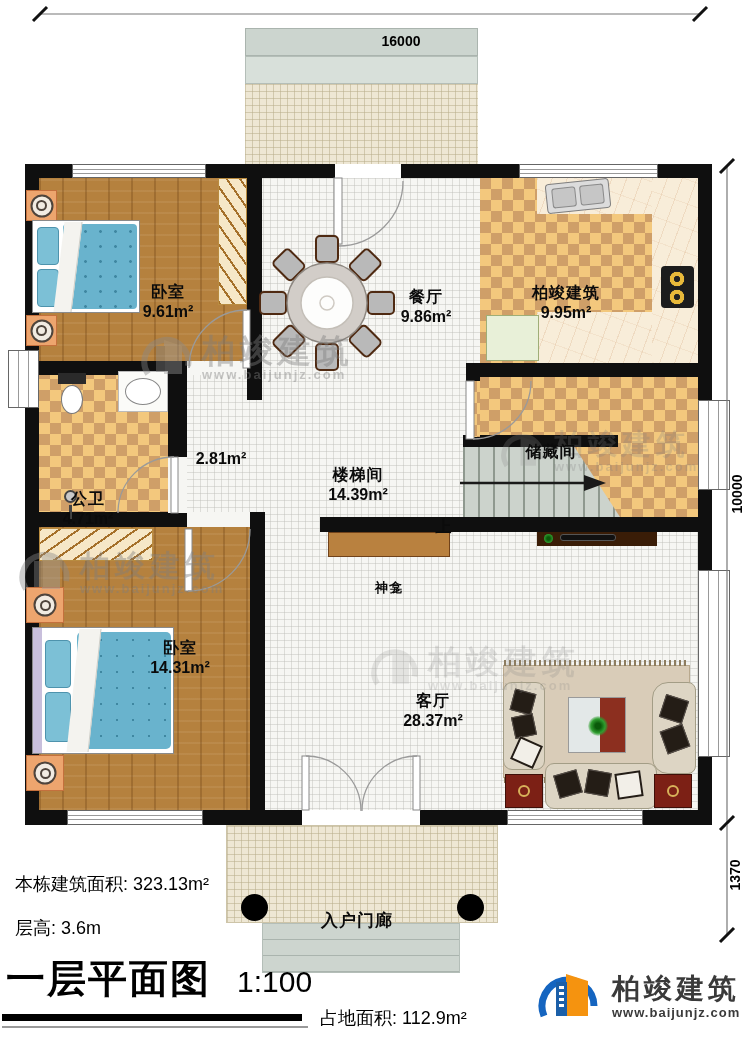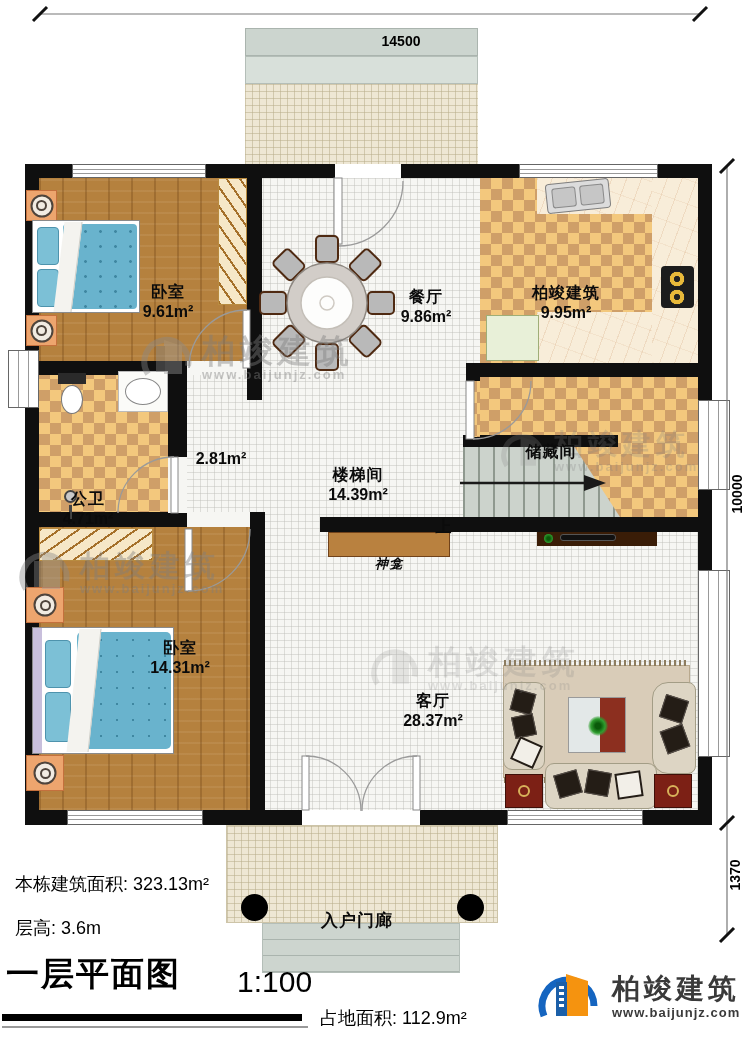--- a/index.html
+++ b/index.html
@@ -249,21 +249,21 @@
       </g>
       <circle cx="327" cy="303" r="40" fill="#d2cdc8" stroke="#8d8780" stroke-width="1.5"></circle>
       <circle cx="327" cy="303" r="26" fill="#fdfdfc" stroke="#c4bfb8" stroke-width="1.5"></circle>
       <circle cx="327" cy="303" r="7" fill="none" stroke="#cfcac3" stroke-width="1.5"></circle>
     </g>
 
     <line x1="460" y1="483" x2="586" y2="483" stroke="#1a1a1a" stroke-width="2.5"></line>
     <polygon points="584,475 606,483 584,491" fill="#1a1a1a"></polygon>
   </svg>
 
-  <div class="dimtxt" style="left:401px;top:41px;">14500</div>
+  <div class="dimtxt" style="left:401px;top:41px;">16000</div>
   <div class="dimtxt vert" style="left:737px;top:494px;">10000</div>
   <div class="dimtxt vert" style="left:735px;top:875px;">1370</div>
 
   <div class="rlabel" style="left:168px;top:257px;">
     <div class="rname">卧室</div>
     <div class="rarea">9.61m²</div>
   </div>
   <div class="rlabel" style="left:426px;top:262px;">
     <div class="rname">餐厅</div>
     <div class="rarea">9.86m²</div>
@@ -279,21 +279,21 @@
     <div class="rname">公卫</div>
     <div class="rarea">4.71m²</div>
   </div>
   <div class="rlabel" style="left:358px;top:440px;">
     <div class="rname">楼梯间</div>
     <div class="rarea">14.39m²</div>
   </div>
   <div class="rlabel" style="left:551px;top:408px;">
     <div class="rname">储藏间</div>
   </div>
-  <div class="rlabel" style="left:389px;top:520px;font-style:italic;">
+  <div class="rlabel" style="left:389px;top:544px;">
     <div class="rname" style="font-size:13px;">神龛</div>
   </div>
   <div class="rlabel" style="left:444px;top:483px;">
     <div class="rname">上</div>
   </div>
   <div class="rlabel" style="left:180px;top:613px;">
     <div class="rname">卧室</div>
     <div class="rarea">14.31m²</div>
   </div>
   <div class="rlabel" style="left:433px;top:666px;">
@@ -343,21 +343,21 @@
     </svg>
     <div>
       <div class="wm-name">柏竣建筑</div>
       <div class="wm-url">www.baijunjz.com</div>
     </div>
   </div>
 
   <div class="footer-txt" style="left:15px;top:872px;font-size:18px;">本栋建筑面积: 323.13m²</div>
   <div class="footer-txt" style="left:15px;top:916px;font-size:18px;">层高: 3.6m</div>
 
-  <div class="footer-txt" style="left:6px;top:952px;font-size:33px;font-weight:bold;letter-spacing:2px;">一层平面图</div>
+  <div class="footer-txt" style="left:6px;top:952px;font-size:39px;font-weight:bold;letter-spacing:2px;">一层平面图</div>
   <div class="abs" style="left:2px;top:1014px;width:300px;height:7px;background:#000;"></div>
   <div class="abs" style="left:2px;top:1026px;width:306px;height:2px;background:#9a9a9a;"></div>
   <div class="footer-txt" style="left:237px;top:965px;font-size:30px;">1:100</div>
   <div class="footer-txt" style="left:320px;top:1006px;font-size:18px;">占地面积: 112.9m²</div>
 
   <div class="abs" style="left:536px;top:962px;width:210px;height:70px;display:flex;align-items:center;gap:8px;">
     <svg width="68" height="66" viewBox="0 0 68 66">
       <path d="M 8 52 A 26 26 0 1 1 58 42" fill="none" stroke="#1565c0" stroke-width="7"></path>
       <polygon points="30,10 52,17 52,52 30,52" fill="#f5930f"></polygon>
       <rect x="20" y="18" width="11" height="34" fill="#1b5fa8"></rect>

